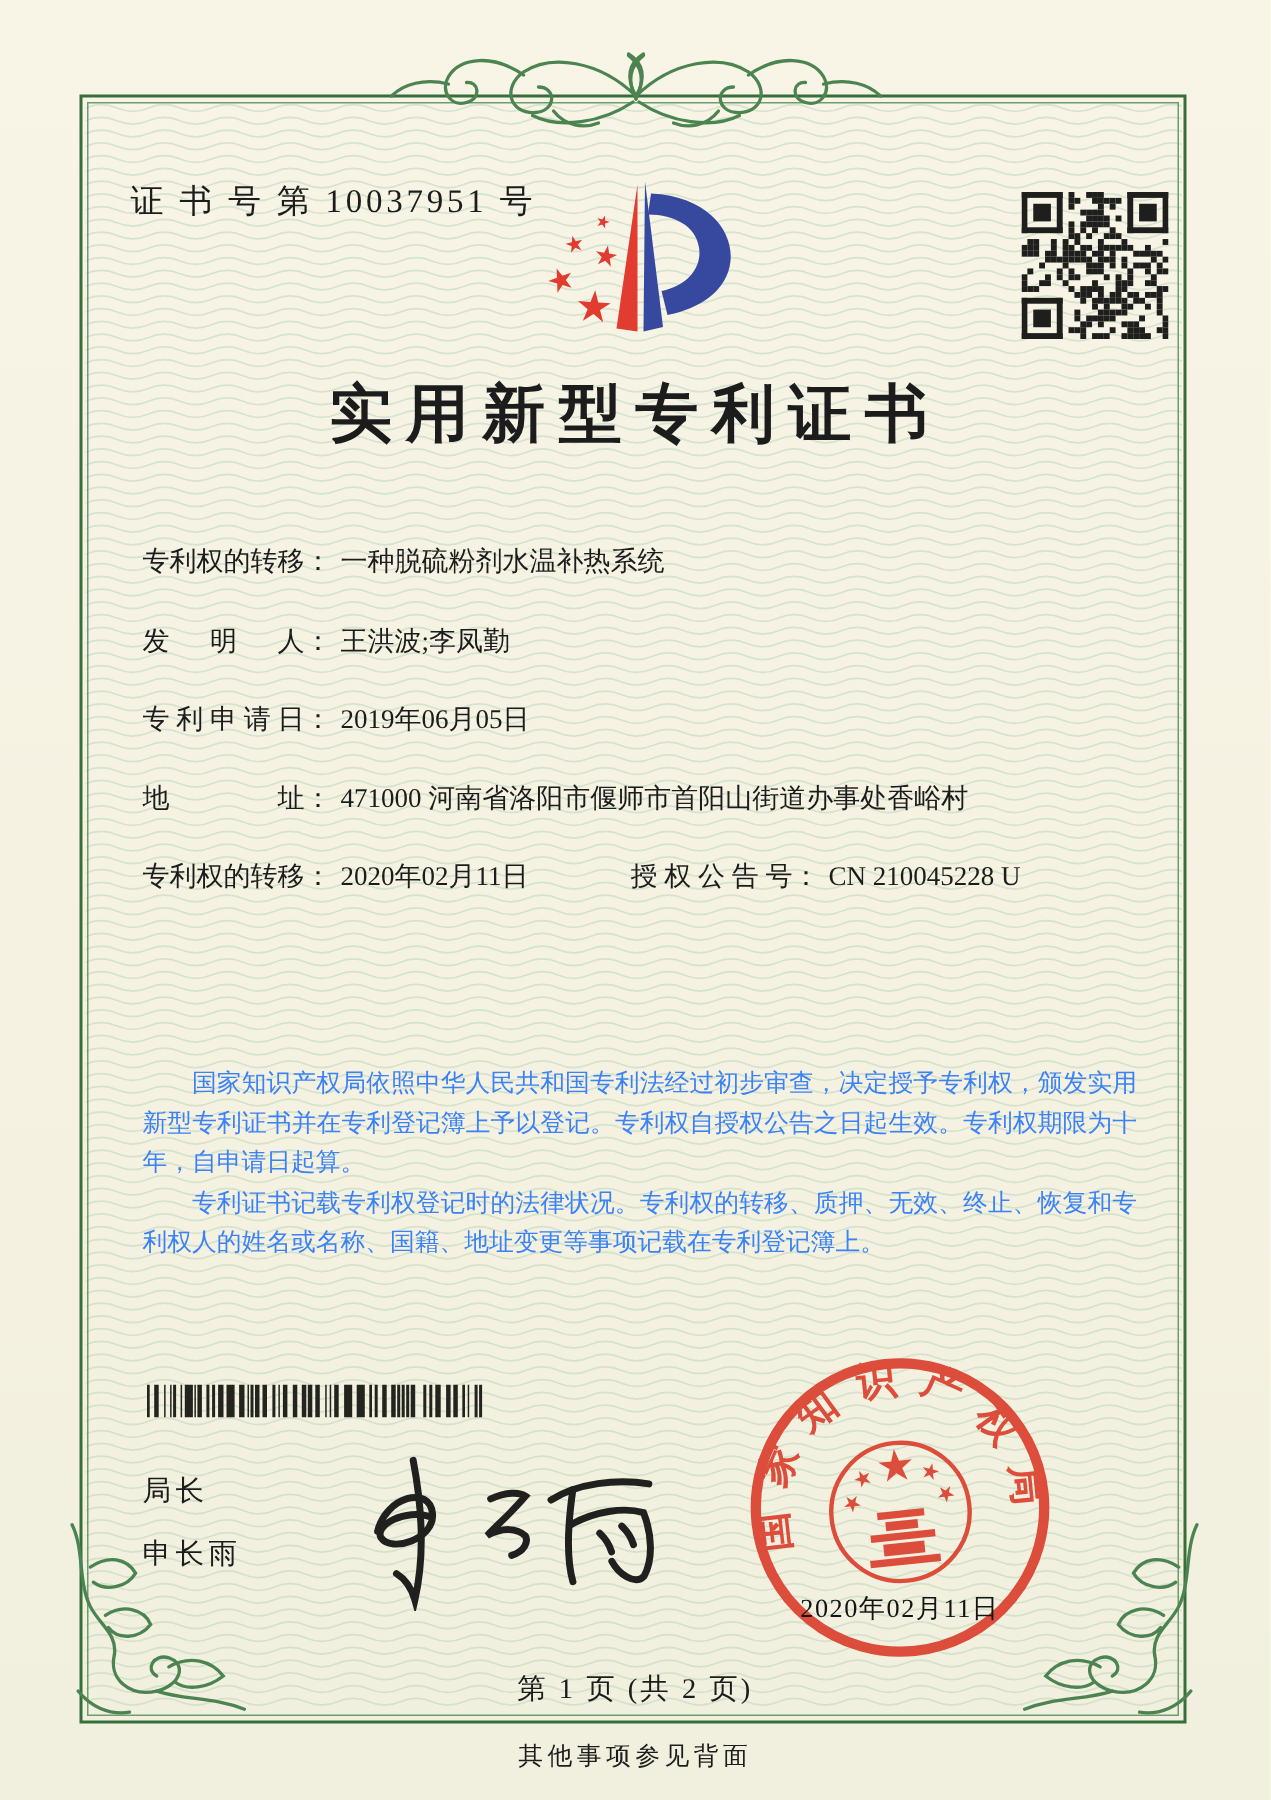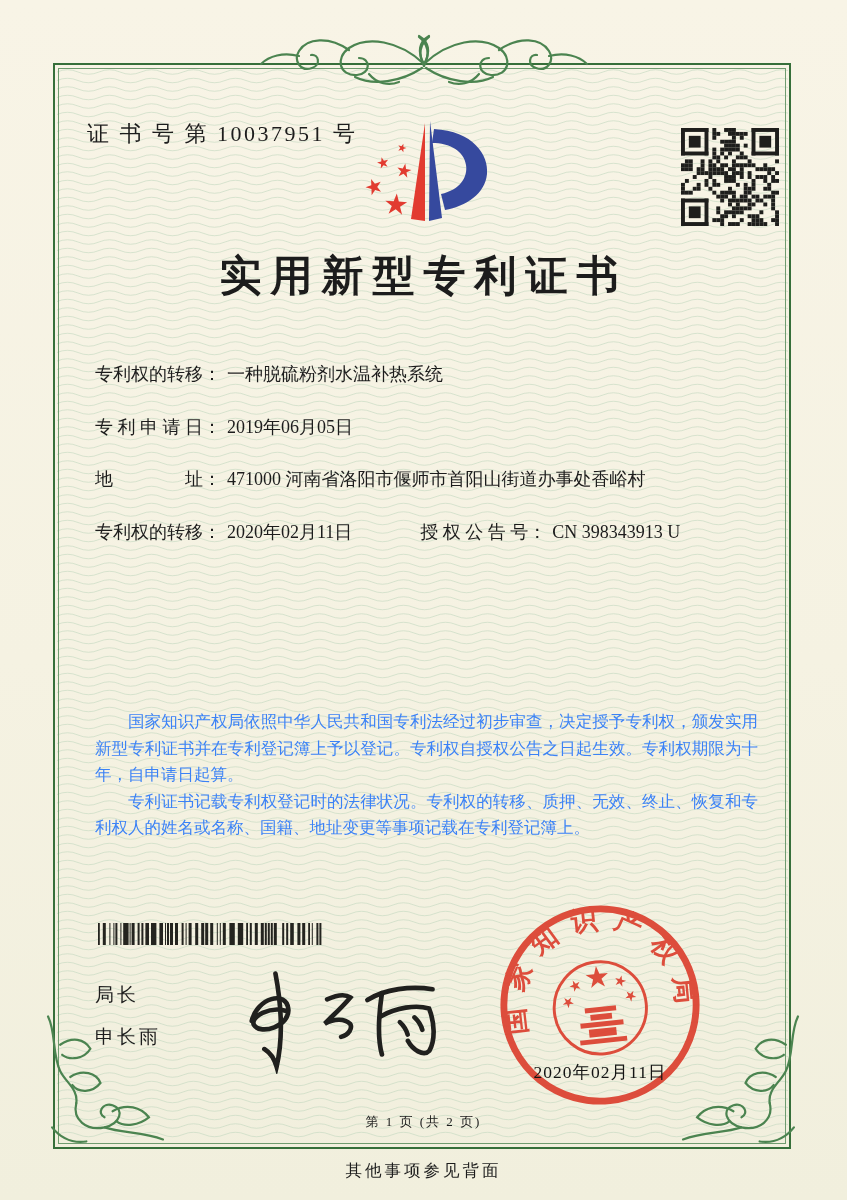--- a/index.html
+++ b/index.html
@@ -36,21 +36,21 @@
   .paras p{margin:0;text-indent:2em;}
   
   #barcode{left:98px;top:923px;width:224px;height:22px;z-index:2;fill:#24241f;}
   .officer{left:95px;top:985px;z-index:2;font-size:19px;letter-spacing:3px;line-height:1;}
   .officer div{margin-bottom:23px;}
   #sig{left:222px;top:960px;width:222px;height:112px;z-index:2;transform:rotate(-2deg);}
   #sig path{fill:none;stroke:#20201e;stroke-width:4.4;stroke-linecap:round;}
   #seal{left:497px;top:902px;width:206px;height:206px;z-index:3;transform:rotate(-6deg);opacity:.93;}
   .seal-date{left:505px;top:1060px;width:190px;text-align:center;font-size:17.5px;
              letter-spacing:1px;z-index:4;color:#141414;}
-  .page-footer{left:0;width:847px;top:1113px;text-align:center;font-size:13px;
+  .page-footer{left:0;width:847px;top:1113px;text-align:center;font-size:19px;
                letter-spacing:2px;z-index:2;}
   .back-note{left:0;width:847px;top:1160px;text-align:center;font-size:16.5px;
              letter-spacing:3px;z-index:2;}
   .orn-stroke{fill:none;stroke:#4b8450;stroke-width:2.2;stroke-linecap:round;}
 </style>
 </head>
 <body>
 
 <svg width="0" height="0" style="position:absolute">
   <defs>
@@ -350,27 +350,30 @@
     <rect x="8" y="80" width="12" height="12"></rect>
   </svg>
 
 <div class="abs title">实用新型专利证书</div>
 
 <div class="abs fields">
   <div class="frow">
     <span class="flabel">专利权的转移</span><span class="fcolon">：</span><span class="fvalue">一种脱硫粉剂水温补热系统</span>
   </div>
   <div class="frow">
+    <span class="flabel">发明人</span><span class="fcolon">：</span><span class="fvalue">王洪波;李凤勤</span>
+  </div>
+  <div class="frow">
     <span class="flabel">专利申请日</span><span class="fcolon">：</span><span class="fvalue">2019年06月05日</span>
   </div>
   <div class="frow">
     <span class="flabel">地址</span><span class="fcolon">：</span><span class="fvalue">471000 河南省洛阳市偃师市首阳山街道办事处香峪村</span>
   </div>
   <div class="frow">
-    <span class="flabel">专利权的转移</span><span class="fcolon">：</span><span class="fvalue">2020年02月11日</span><span class="flabel g2">授权公告号</span><span class="fcolon">：</span><span class="fvalue">CN 398343913 U</span>
+    <span class="flabel">专利权的转移</span><span class="fcolon">：</span><span class="fvalue">2020年02月11日</span><span class="flabel g2">授权公告号</span><span class="fcolon">：</span><span class="fvalue">CN 210045228 U</span>
   </div>
 </div>
 
 <div class="abs paras">
   <p>国家知识产权局依照中华人民共和国专利法经过初步审查，决定授予专利权，颁发实用新型专利证书并在专利登记簿上予以登记。专利权自授权公告之日起生效。专利权期限为十年，自申请日起算。</p>
   <p>专利证书记载专利权登记时的法律状况。专利权的转移、质押、无效、终止、恢复和专利权人的姓名或名称、国籍、地址变更等事项记载在专利登记簿上。</p>
 </div>
 
 <svg id="barcode" class="abs" viewBox="0 0 224 22" preserveAspectRatio="none">
     <rect x="0.0" y="0" width="1.8" height="22"></rect>

